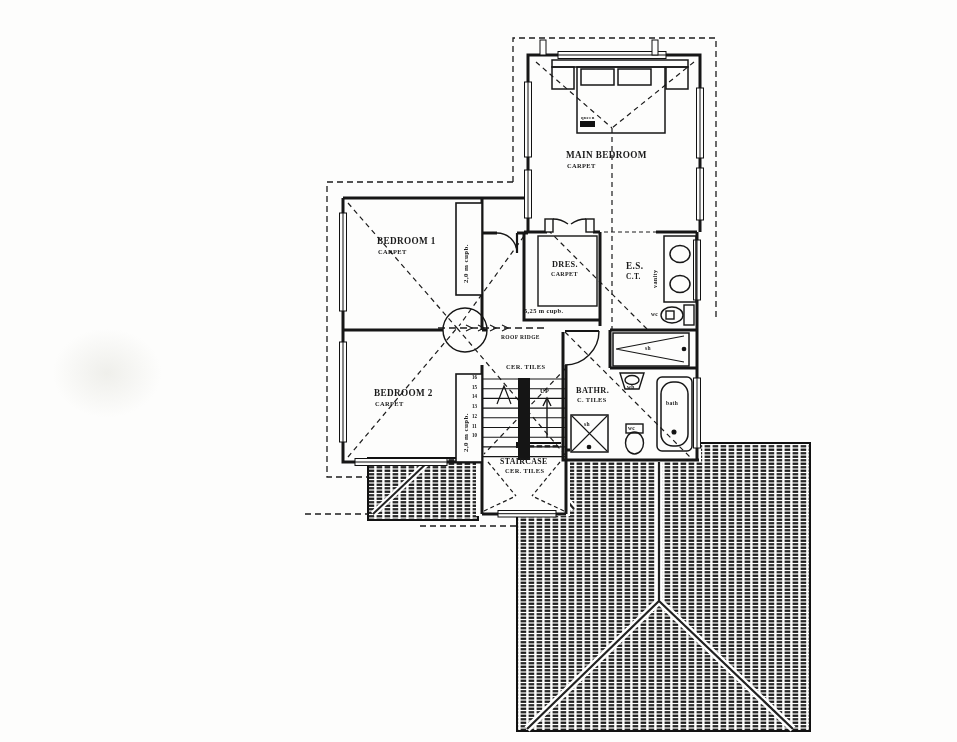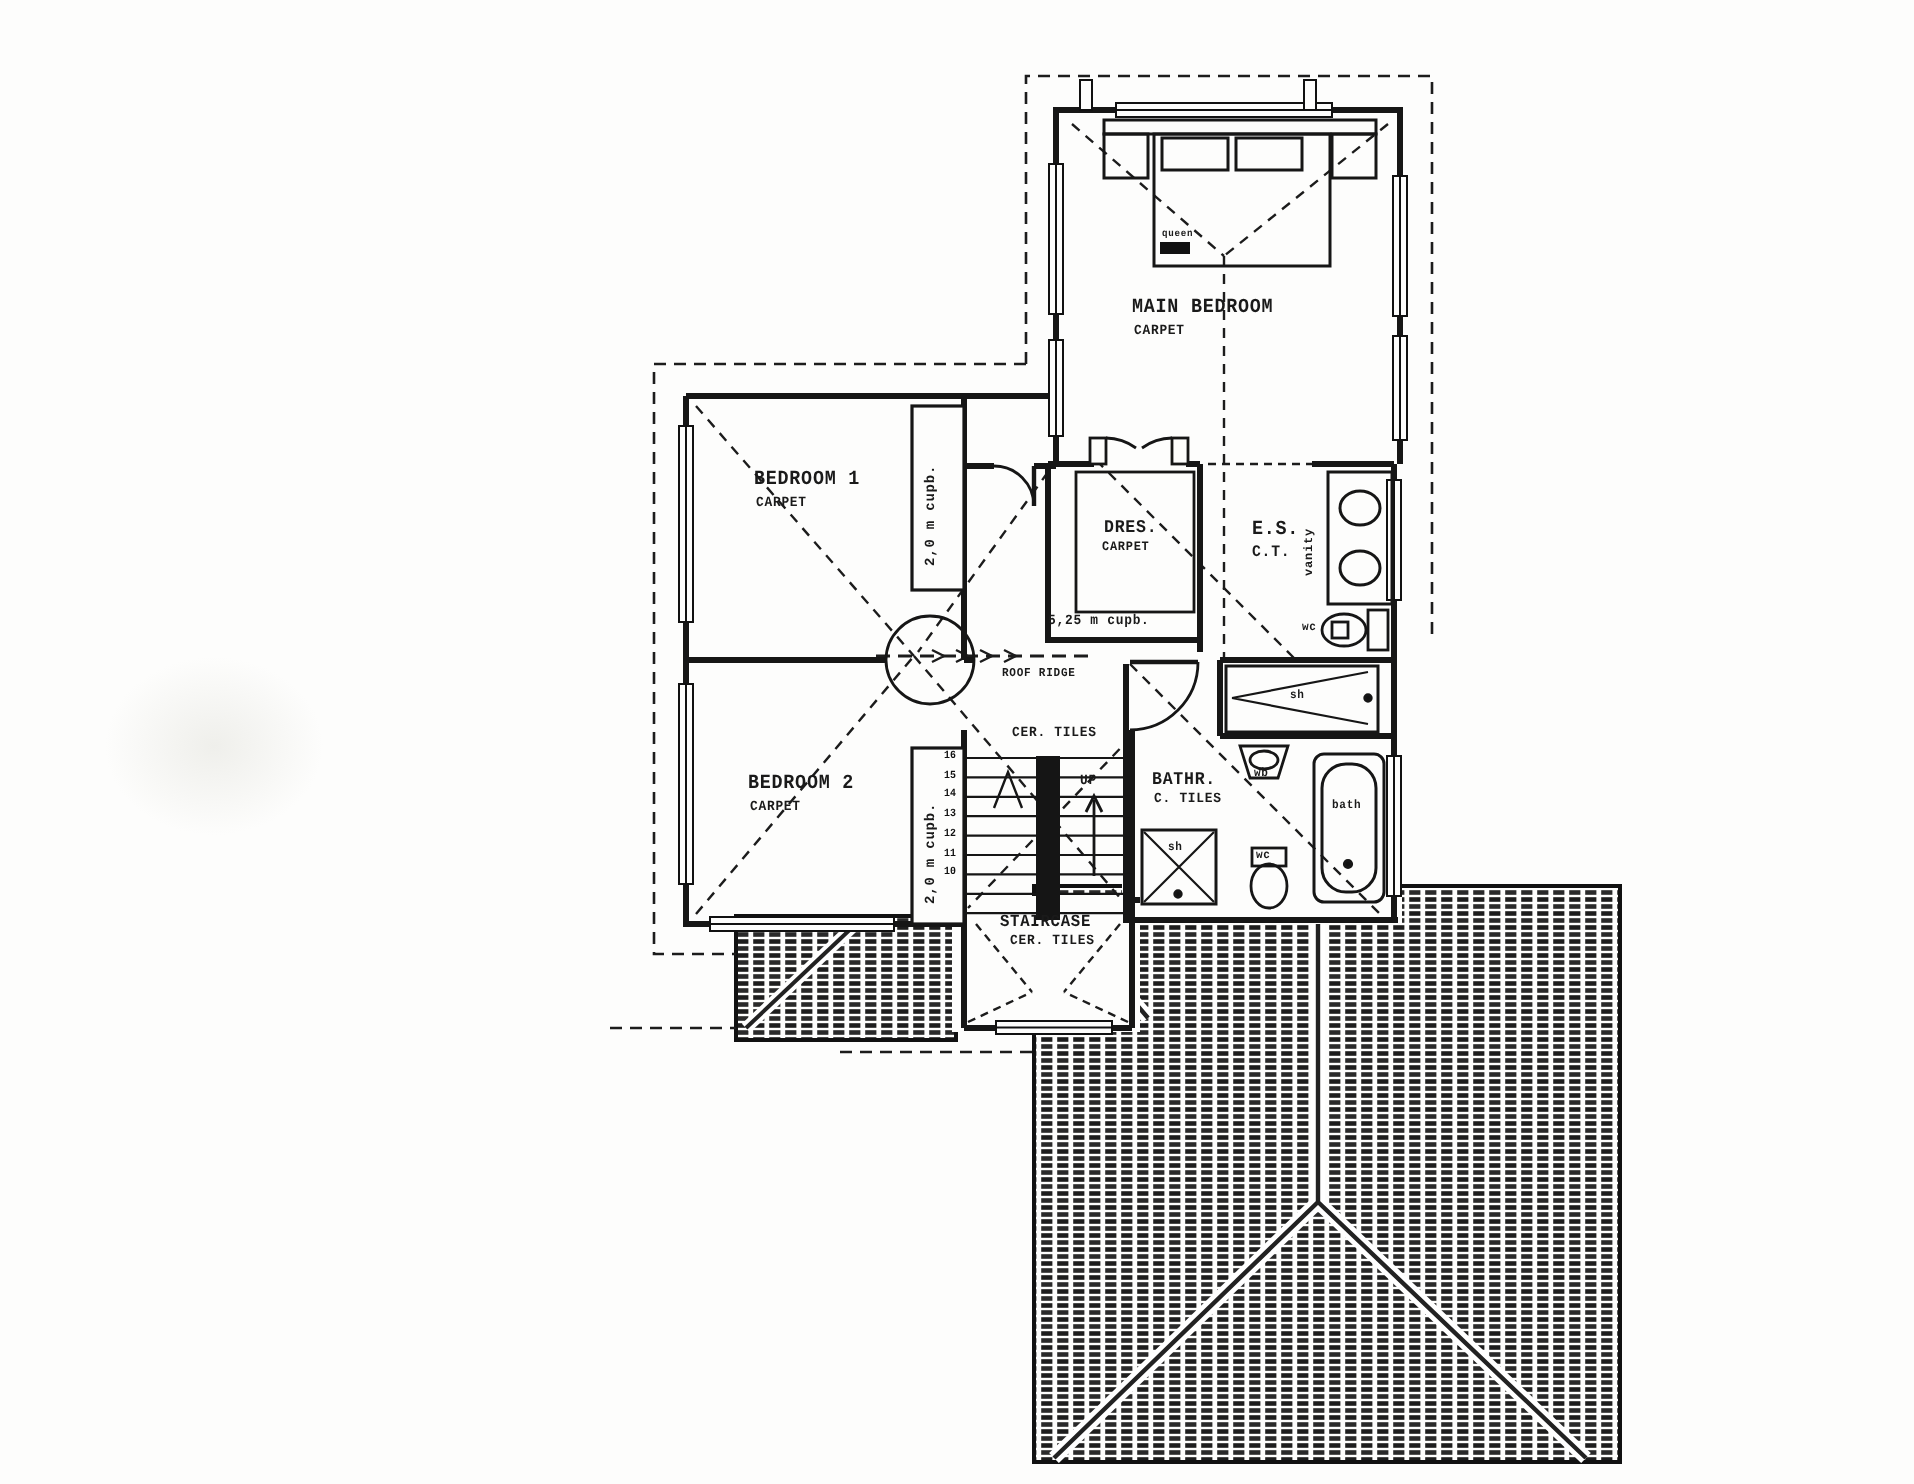--- a/index.html
+++ b/index.html
@@ -1,18 +1,18 @@
 <!DOCTYPE html>
 <html><head>
 <meta charset="utf-8">
 <style>
   html,body{margin:0;padding:0;background:#ffffff;}
   #canvas{
     position:relative;width:957px;height:742px;background:#fdfdfc;overflow:hidden;
-    font-family:Liberation Mono, monospace;color:#141414;
+    font-family:Liberation Serif, serif;color:#141414;
   }
   #plan-svg{position:absolute;left:0;top:0;}
   .lbl{
     position:absolute;white-space:nowrap;font-weight:700;color:#1a1a1a;
     transform:scale(.92,1);transform-origin:0 0;letter-spacing:.4px;line-height:1;
   }
   .vlbl{
     position:absolute;white-space:nowrap;font-weight:700;color:#1a1a1a;
     transform:rotate(-90deg);transform-origin:0 0;letter-spacing:.4px;line-height:1;
   }

